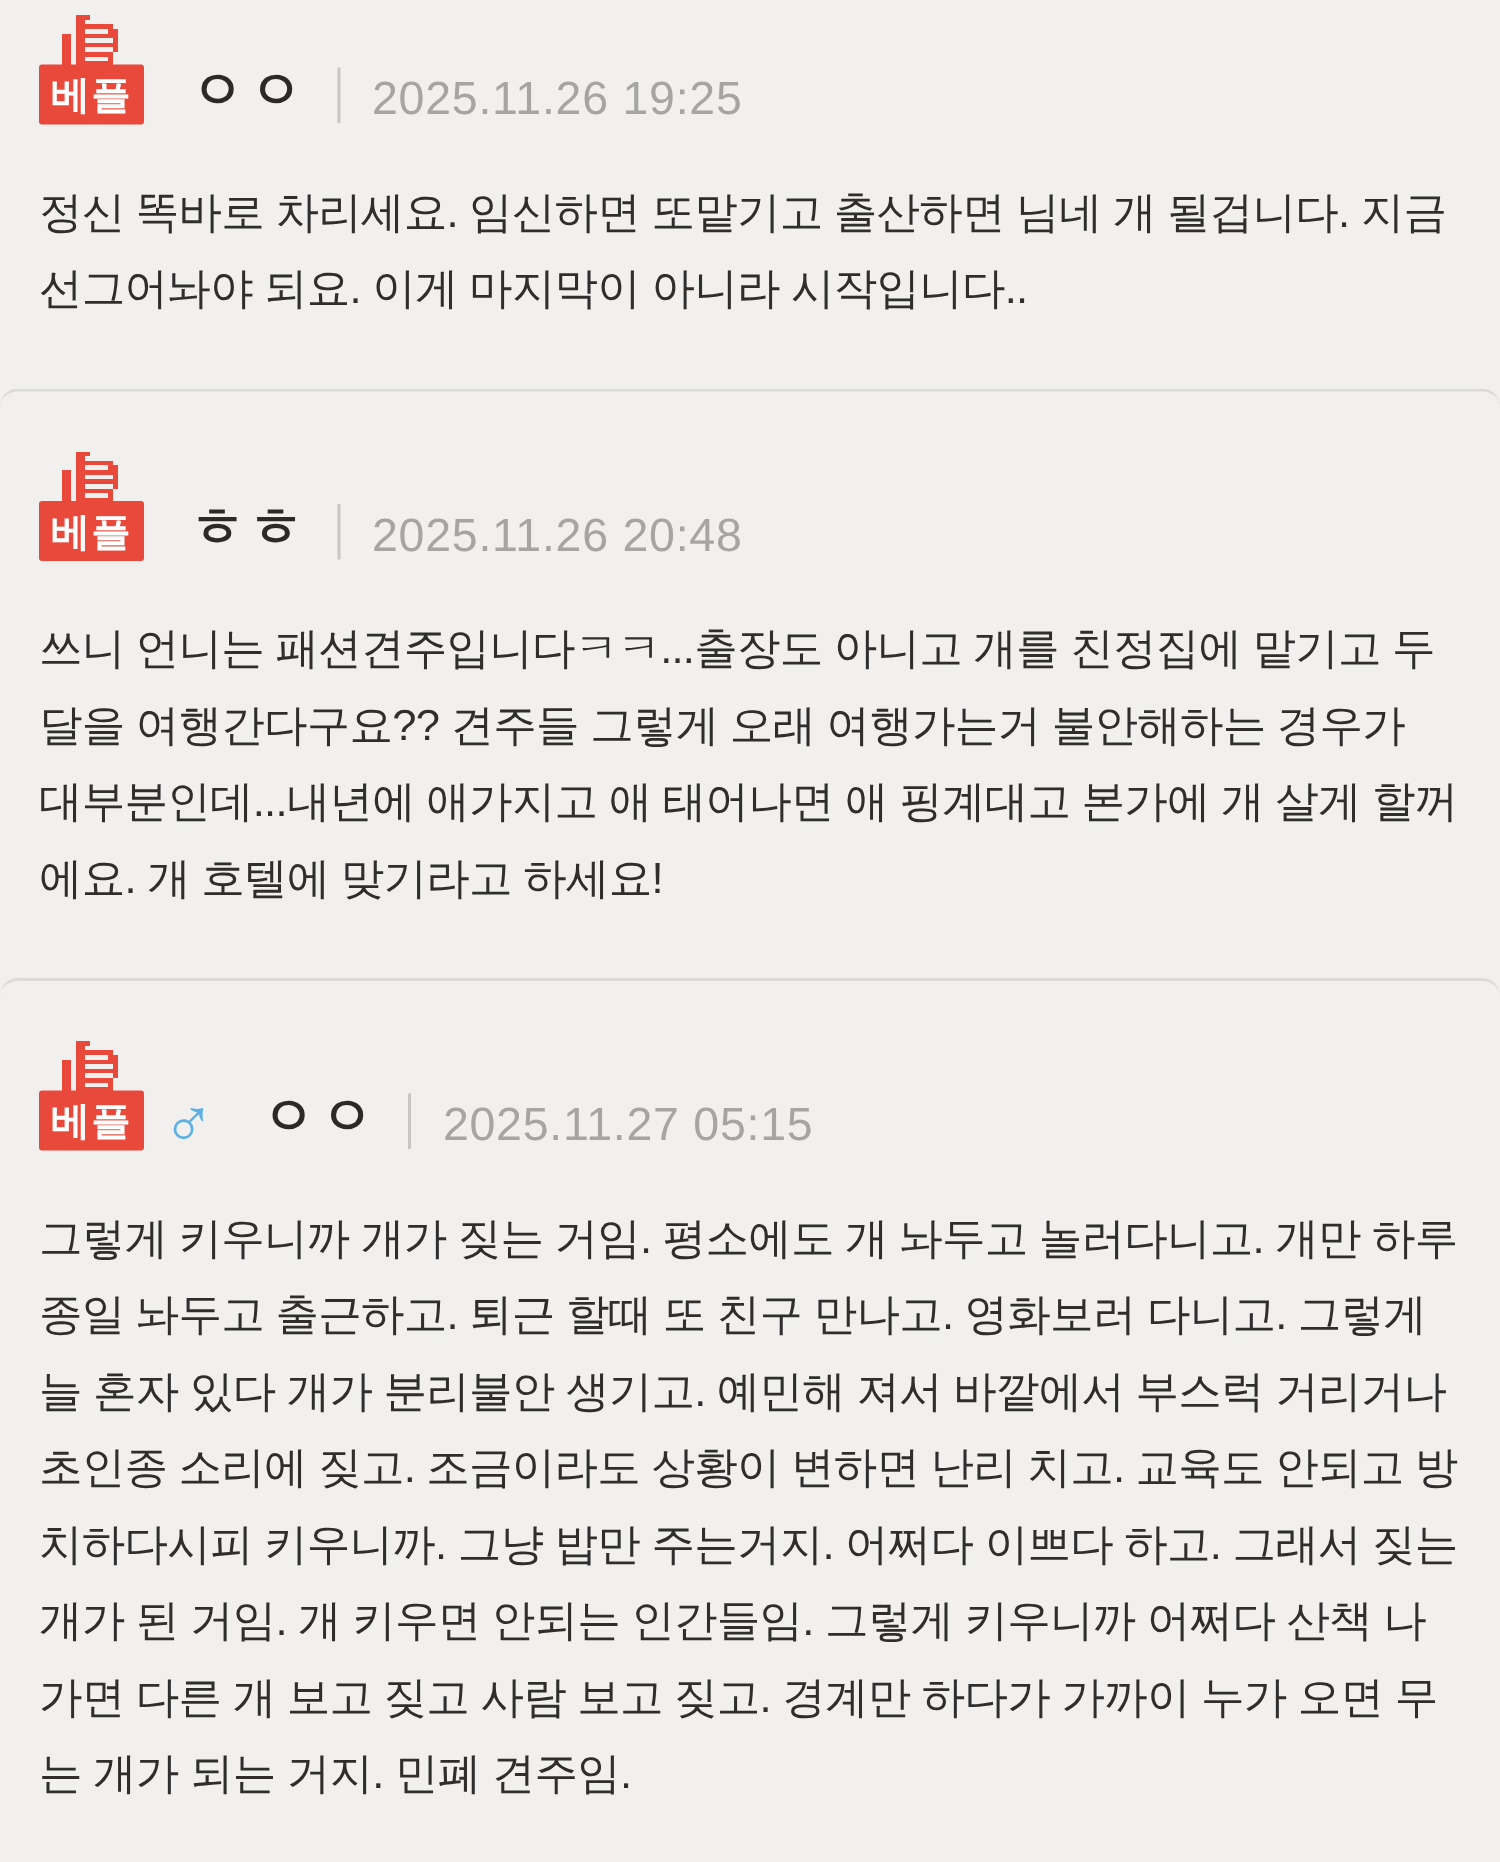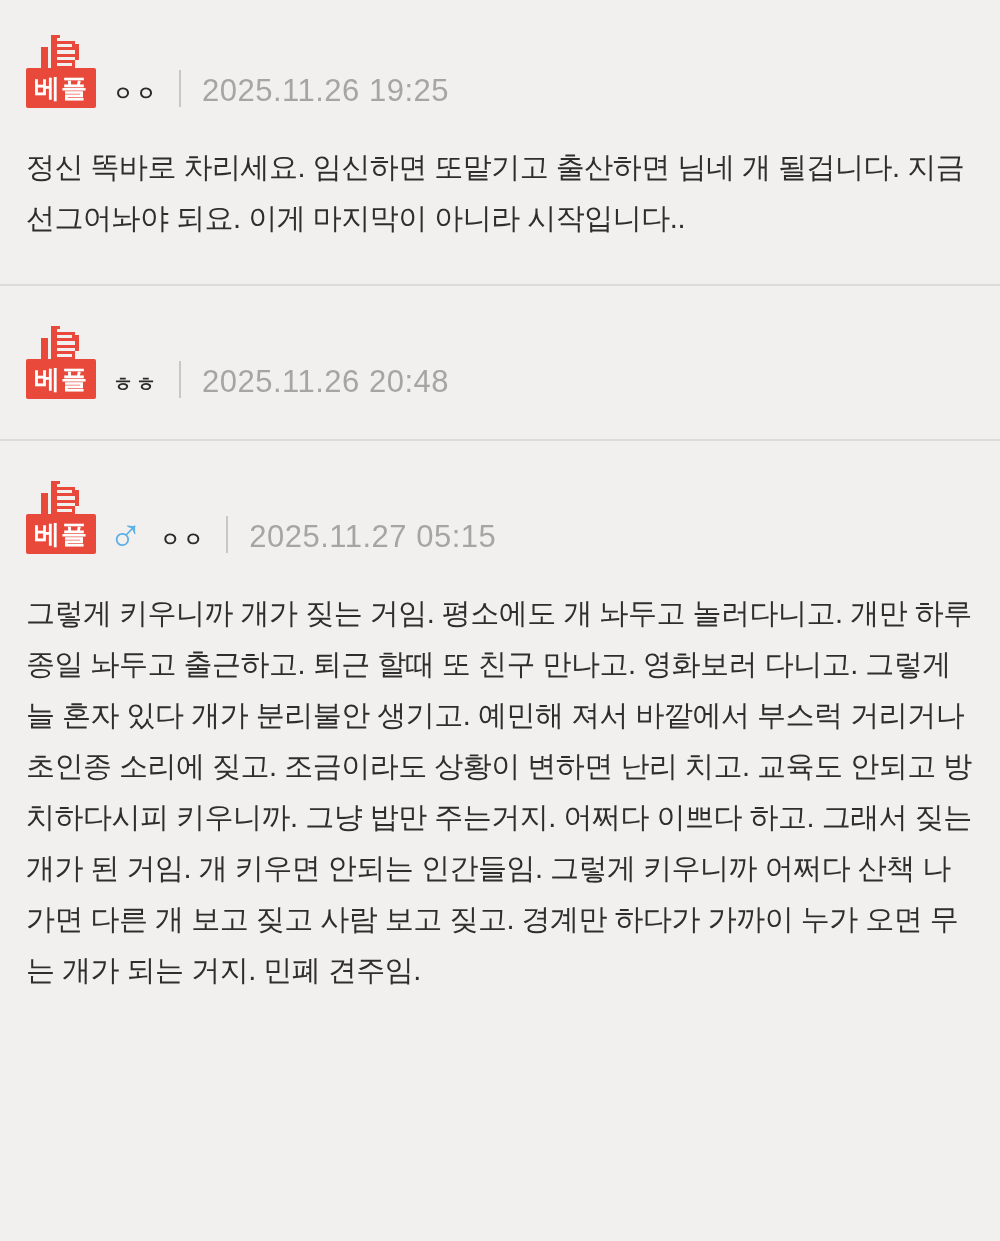--- a/index.html
+++ b/index.html
@@ -5,21 +5,22 @@
   * { margin: 0; padding: 0; box-sizing: border-box; }
   html, body {
     width: 1000px;
     font-family: "Liberation Sans", "DejaVu Sans", sans-serif;
   }
   body {
     background: #f1f0ef;
     min-height: 1241px;
   }
   .comment {
-    padding: 35px 28px 40px 26px;
+    padding: 10px 28px 40px 26px;
+    border-radius: 12px;
   }
   .comment + .comment {
     border-top: 2px solid #dcdbd9;
     padding-top: 40px;
   }
   .comment:last-child { padding-bottom: 26px; }
 
   .comment-header {
     display: flex;
     align-items: flex-end;
@@ -46,25 +47,25 @@
     border-radius: 2px;
   }
   .gender-male {
     color: #5cb0e4;
     font-size: 47px;
     font-weight: 700;
     line-height: 0.9;
     margin: 0 0 -1px 12px;
   }
   .username {
-    font-size: 20px;
+    font-size: 36px;
     font-weight: 700;
     color: #2b2a29;
     letter-spacing: 3px;
-    margin-left: 17px;
+    margin-left: 31px;
     margin-bottom: 5px;
     line-height: 1;
   }
   .vsep {
     width: 2px;
     height: 37px;
     background: #c9c7c5;
     margin: 0 21px 1px 20px;
     flex: 0 0 auto;
   }
@@ -135,20 +136,21 @@
             <rect x="10" y="9" width="1" height="1"></rect>
             <rect x="4" y="10" width="7" height="1"></rect>
           </g>
         </svg>
         <span class="badge-label">베플</span>
       </div>
       <span class="username">ㅎㅎ</span>
       <span class="vsep"></span>
       <time class="timestamp">2025.11.26 20:48</time>
     </header>
+    <p class="comment-body">쓰니 언니는 패션견주입니다ㅋㅋ...출장도 아니고 개를 친정집에 맡기고 두 달을 여행간다구요?? 견주들 그렇게 오래 여행가는거 불안해하는 경우가 대부분인데...내년에 애가지고 애 태어나면 애 핑계대고 본가에 개 살게 할꺼에요. 개 호텔에 맞기라고 하세요!</p>
   </article>
 
   <article class="comment">
     <header class="comment-header">
       <div class="best-badge">
         <svg class="thumb-icon" width="41" height="34" viewBox="0 0 13 11" shape-rendering="crispEdges">
           <g fill="#e8493a">
             <rect x="0" y="4" width="2" height="7"></rect>
             <rect x="3" y="0" width="2" height="11"></rect>
             <rect x="5" y="0" width="1" height="1"></rect>

